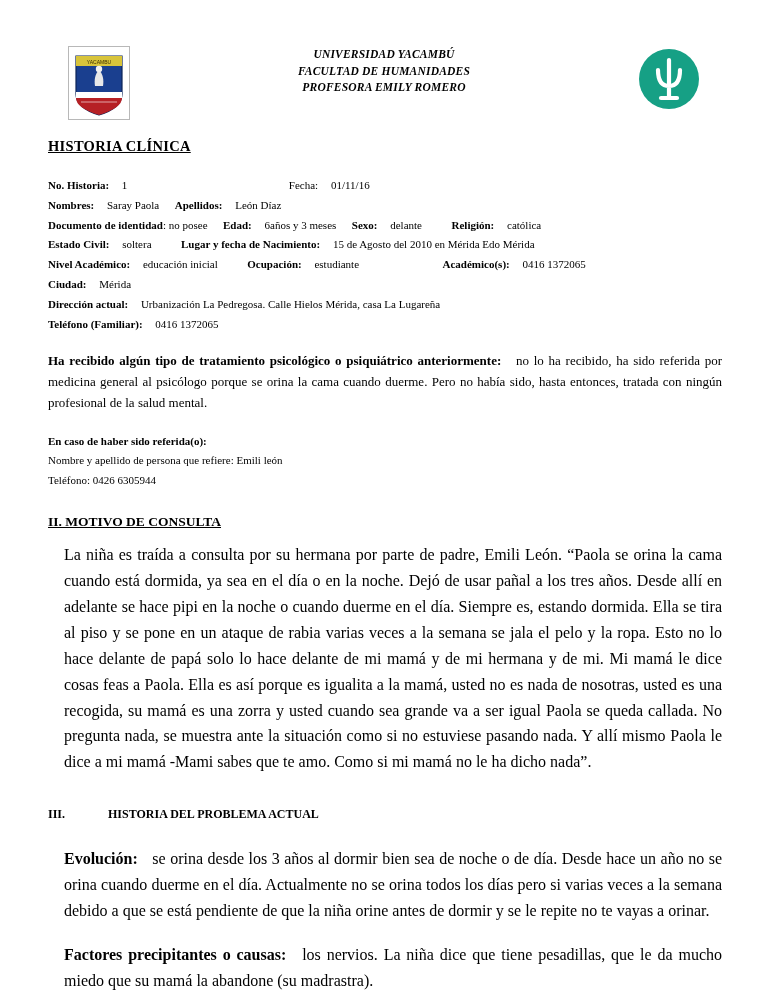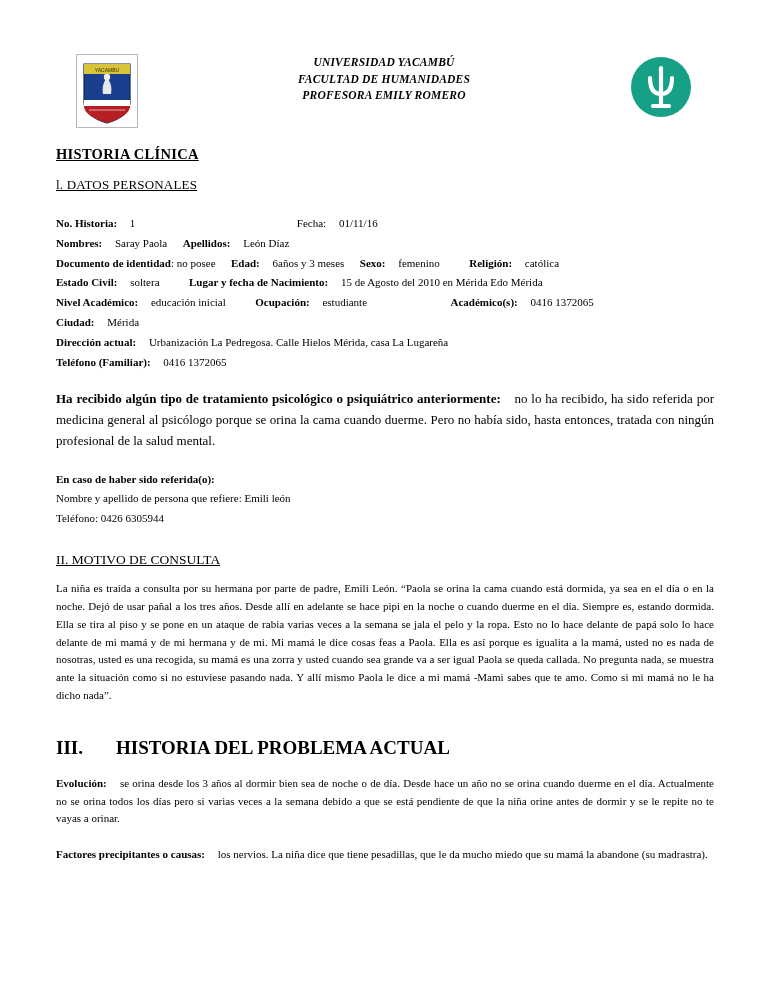--- a/index.html
+++ b/index.html
@@ -12,21 +12,21 @@
     height: 994px;
     font-family: "Liberation Serif", serif;
     color: #000000;
     position: relative;
     overflow: hidden;
   }
   .page {
     position: relative;
     width: 768px;
     height: 994px;
-    padding: 12px;
+    padding: 4px;
     box-sizing: border-box;
   }
   .content {
     padding: 30px 42px 0 44px;
     box-sizing: border-box;
   }
 
   
   .header {
     display: flex;
@@ -72,53 +72,53 @@
   }
   .section-underline {
     font-size: 13px;
     font-weight: normal;
     text-decoration: underline;
     margin: 0 0 14px 0;
     letter-spacing: 0.2px;
   }
   .section-head {
     font-size: 13.5px;
-    font-weight: normal;
+    font-weight: bold;
     text-decoration: underline;
     margin: 0 0 12px 0;
   }
   .field-line {
     font-size: 11px;
     line-height: 1.62;
     margin: 0 0 2px 0;
   }
   .field-line b { font-weight: bold; }
   .gap-sm { height: 8px; }
   .gap-md { height: 14px; }
   .gap-lg { height: 22px; }
 
   .para {
-    font-size: 11px;
+    font-size: 16px;
     line-height: 1.62;
     text-align: justify;
-    margin: 0 0 10px 0;
+    margin: 0 0 10px 16px;
   }
   .para-indent-block {
     font-size: 13px;
     line-height: 1.62;
     text-align: justify;
     margin: 0 0 12px 0;
   }
   .sp-wide { display: inline-block; width: 78px; }
   .sp-med { display: inline-block; width: 24px; }
   .sp-small { display: inline-block; width: 10px; }
   .roman-head {
-    font-size: 19px;
-    font-weight: bold;
-    margin: 0 0 8px 0;
+    font-size: 12px;
+    font-weight: bold;
+    margin: 0 0 16px 0;
   }
   .roman-head .num { display: inline-block; width: 60px; }
 </style>
 </head>
 <body>
 
 <div class="page">
   <div class="content">
 
     <div class="header">
@@ -147,21 +147,20 @@
         <svg width="62" height="62" viewBox="0 0 62 62" xmlns="http://www.w3.org/2000/svg">
           <circle cx="31" cy="31" r="30" fill="#16a085"></circle>
           <path d="M31 12 L31 50 M20 22 Q20 38 31 38 Q42 38 42 22" stroke="#ffffff" stroke-width="4.2" fill="none" stroke-linecap="round"></path>
           <path d="M23 50 L39 50" stroke="#ffffff" stroke-width="4.2" stroke-linecap="round"></path>
         </svg>
       </div>
     </div>
 
     <div class="doc-title">HISTORIA CLÍNICA</div>
 
-    <div class="section-underline">l.  DATOS PERSONALES</div>
 
     <div class="gap-sm"></div>
 
     <div class="field-line">
       <b>No. Historia:</b>
       <span class="sp-small"></span><span>1</span>
       <span class="sp-wide"></span><span class="sp-wide"></span>
       <span>Fecha:</span>
       <span class="sp-small"></span><span>01/11/16</span>
     </div>
@@ -174,21 +173,21 @@
       <span class="sp-small"></span><span>León Díaz</span>
     </div>
 
     <div class="field-line">
       <b>Documento de identidad</b><span>: no posee</span>
       <span class="sp-small"></span>
       <b>Edad:</b>
       <span class="sp-small"></span><span>6años y 3 meses</span>
       <span class="sp-small"></span>
       <b>Sexo:</b>
-      <span class="sp-small"></span><span>femenino</span>
+      <span class="sp-small"></span><span>delante</span>
       <span class="sp-med"></span>
       <b>Religión:</b>
       <span class="sp-small"></span><span>católica</span>
     </div>
 
     <div class="field-line">
       <b>Estado Civil:</b>
       <span class="sp-small"></span><span>soltera</span>
       <span class="sp-med"></span>
       <b>Lugar y fecha de Nacimiento:</b>

